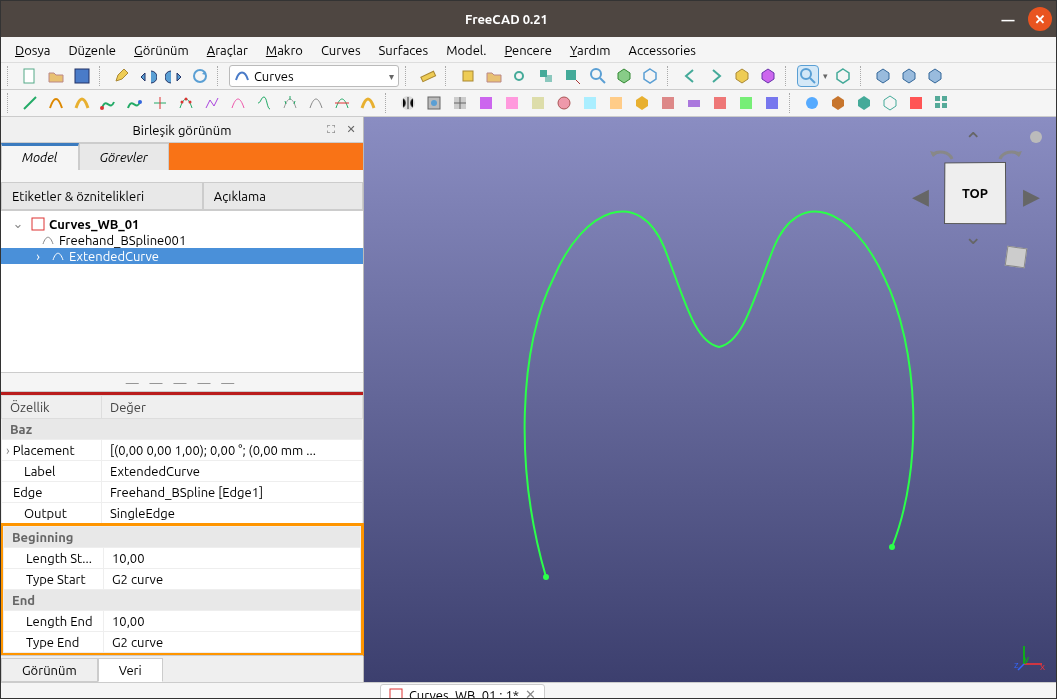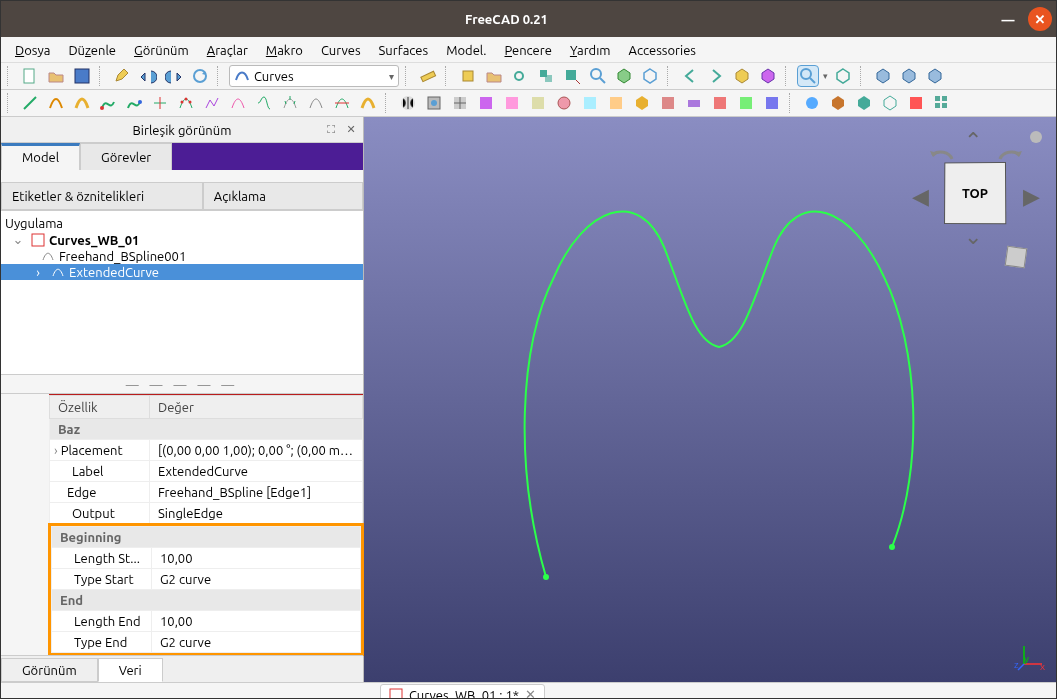--- a/index.html
+++ b/index.html
@@ -30,35 +30,35 @@
 
 .main { display:flex; height:calc(699px - 28px - 26px - 28px - 28px - 24px); }
 .leftpane { width:363px; border-right:1px solid #bbb; display:flex; flex-direction:column; background:#f5f5f5; }
 .viewport { flex:1; position:relative; background:linear-gradient(#8a8dc2 0%, #3c3f6e 100%); }
 
 
 .combo-head { height:26px; background:#f0f0f0; display:flex; align-items:center; justify-content:center; border-bottom:1px solid #ccc; position:relative; }
 .combo-head .icons { position:absolute; right:4px; top:4px; display:flex; gap:4px; }
 
 
-.tabs { display:flex; background:#4c1d95; }
+.tabs { display:flex; background:#f97316;font-style:italic; }
 .tab { padding:6px 20px; border:1px solid #ccc; border-bottom:none; background:#e8e8e8; cursor:pointer; }
 .tab.active { background:#f5f5f5; border-top:3px solid #3b7bbf; padding-top:4px; }
 .subtabs { display:flex; border-bottom:1px solid #ccc;margin-top:12px; }
 .subtab { flex:1; padding:6px 10px; border:1px solid #ccc; cursor:pointer; background:#e8e8e8; }
 
 
 .tree { flex:1; background:#fff; overflow:auto; font-size:13px; padding:4px 0; }
 .tree-row { padding:1px 4px; display:flex; align-items:center; gap:4px; }
 .tree-row.sel { background:#4a90d9; color:#fff; }
 .tree-ind { display:inline-block; width:18px; text-align:center; color:#888; }
 .sepdash { text-align:center; color:#888; border-top:1px solid #ccc; border-bottom:1px solid #ccc; letter-spacing:4px; padding:2px; }
 
 
-.props { border-top:1px solid #b91c1c;margin-left:48px; }
+.props { border-top:3px solid #b91c1c; }
 .props table { width:100%; border-collapse:collapse; table-layout:fixed; }
 .props th { text-align:left; padding:4px 8px; background:#efefef; border:1px solid #ddd; font-weight:normal; color:#444; }
 .props td { padding:3px 8px; border:1px solid #eee; background:#fff; white-space:nowrap; overflow:hidden; text-overflow:ellipsis; }
 .props .grp td { background:#e8e8e8; font-weight:bold; color:#666; }
 .hlbox { border:3px solid #ff9500; margin:-1px; }
 
 
 .btmtabs { display:flex; background:#efefef; border-top:1px solid #ccc; padding-top:2px; }
 .btab { padding:4px 20px; border:1px solid #ccc; cursor:pointer; background:#efefef; }
 .btab.active { background:#fff; border-bottom-color:#fff; }
@@ -463,23 +463,20 @@
     </div>
     <div class="tabs">
       <div class="tab active">Model</div>
       <div class="tab">Görevler</div>
     </div>
     <div class="subtabs">
       <div class="subtab" style="flex:1.3">Etiketler &amp; öznitelikleri</div>
       <div class="subtab">Açıklama</div>
     </div>
     <div class="tree">
-      <div class="tree-row">
-          <span>Uygulama</span>
-        </div>
       <div class="tree-row" style="padding-left:8px">
         <span class="tree-ind">⌄</span>
         <svg width="14" height="14">
             <rect x="1" y="1" width="12" height="12" fill="#fff" stroke="#d33"></rect>
           </svg>
         <b>Curves_WB_01</b>
       </div>
       <div class="tree-row" style="padding-left:40px">
         <svg width="14" height="14">
             <path d="M2 11c3-9 7-9 10 0" fill="none" stroke="#888"></path>
@@ -511,21 +508,21 @@
             </tr>
         <tr>
               <td style="padding-left:16px"><span style="color:#888;margin-left:-12px">›</span> <span>Placement</span></td>
               <td>[(0,00 0,00 1,00); 0,00 °; (0,00 mm ...</td>
             </tr>
         <tr>
               <td style="padding-left:22px">Label</td>
               <td>ExtendedCurve</td>
             </tr>
         <tr>
-              <td style="padding-left:17px">Edge</td>
+              <td style="padding-left:11px">Edge</td>
               <td>Freehand_BSpline [Edge1]</td>
             </tr>
         <tr>
               <td style="padding-left:22px">Output</td>
               <td>SingleEdge</td>
             </tr>
       </tbody>
         </table>
       <div class="hlbox">
         <table>

